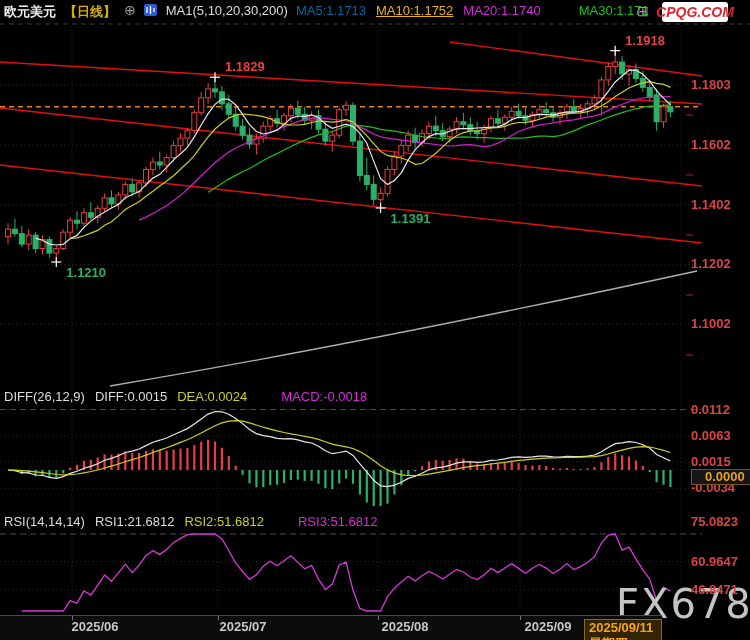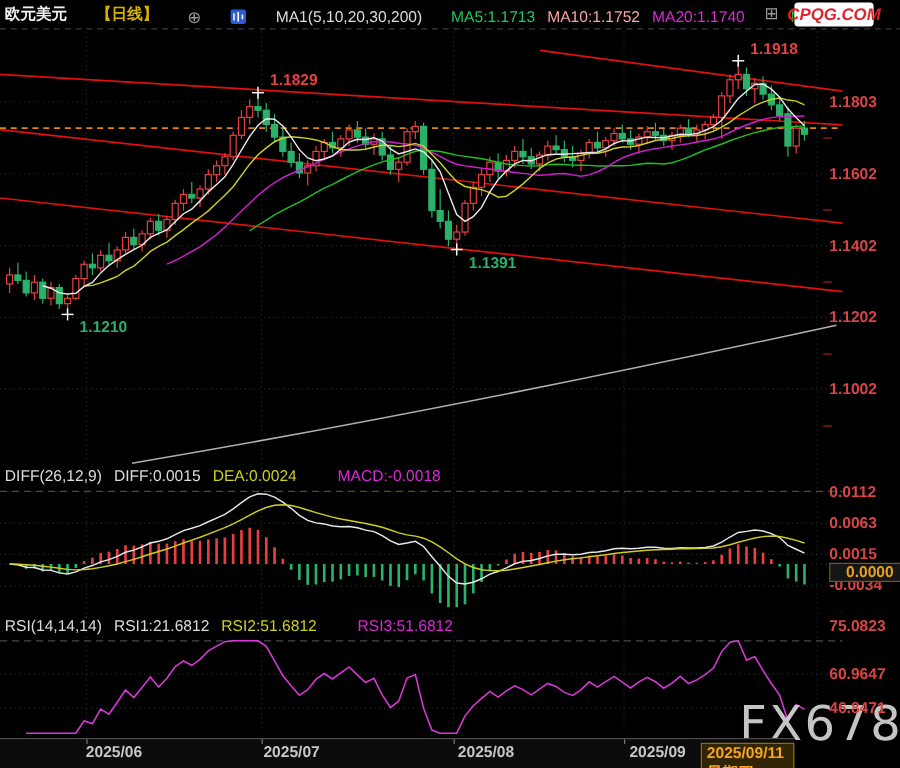--- a/index.html
+++ b/index.html
@@ -1,19 +1,19 @@
 <!DOCTYPE html>
 <html><head>
 <meta charset="utf-8">
 <style>
   html,body{margin:0;padding:0;background:#000;}
   #stage{position:relative;width:750px;height:640px;background:#000;overflow:hidden;
          font-family:"Liberation Sans",sans-serif;}
   #chart{position:absolute;left:0;top:0;}
-  .hdr{position:absolute;left:4px;top:3px;display:flex;align-items:flex-end;gap:24px;
+  .hdr{position:absolute;left:4px;top:3px;display:flex;align-items:flex-start;gap:8px;
        font:13px "Liberation Sans",sans-serif;white-space:nowrap;z-index:5;}
   .sym{color:#f0f0f0;font-weight:bold;}
   .tf{color:#d8b000;font-weight:bold;}
   .w{color:#dcdcdc;} .y{color:#cfcf1f;} .m{color:#d82ad8;padding-left:24px;}
   .icon-glyph{color:#9a9a9a;font-size:14px;line-height:14px;}
   .lbl{position:absolute;font:bold 13px "Liberation Sans",sans-serif;color:#d84545;
        line-height:14px;white-space:nowrap;z-index:4;}
   .ctr{transform:translateX(-50%);}
   .time{color:#c8c8c8;}
   .zero-box{color:#e8a020;background:#161616;border:1px solid #76561a;padding:0 13px;z-index:6;}
@@ -377,22 +377,22 @@
   <div class="hdr">
     <span class="sym">欧元美元</span>
     <span class="tf">【日线】</span>
     <span class="icon-glyph">⊕</span>
     <svg width="14" height="14">
       <rect x="0" y="1" width="13" height="12" rx="2" fill="#2b5bd7"></rect>
       <path d="M3 4 L3 10 M6.5 3 L6.5 11 M10 5 L10 9" stroke="#ffffff" stroke-width="1.3" fill="none"></path>
     </svg>
     <span class="w">MA1(5,10,20,30,200)</span>
     <span id="ma-values" style="display:flex;gap:10px;">
-        <span style="color: #22c55e;">MA5:1.1713</span>
-        <span style="color: #fca5a5;">MA10:1.1752</span>
+        <span style="color: #0369a1;">MA5:1.1713</span>
+        <span style="color: #eab308; text-decoration: underline;">MA10:1.1752</span>
         <span style="color: rgb(216, 42, 216);">MA20:1.1740</span>
         <span style="color: rgb(31, 191, 31); padding-left: 28px;">MA30:1.171</span>
       </span>
   </div>
 
   <span id="gridicon" class="icon-glyph">⊞</span>
   <div id="logo">CPQG.COM</div>
 
   <div class="panel-hdr" style="left:4px;top:389px;">
     <span class="w">DIFF(26,12,9)</span>

